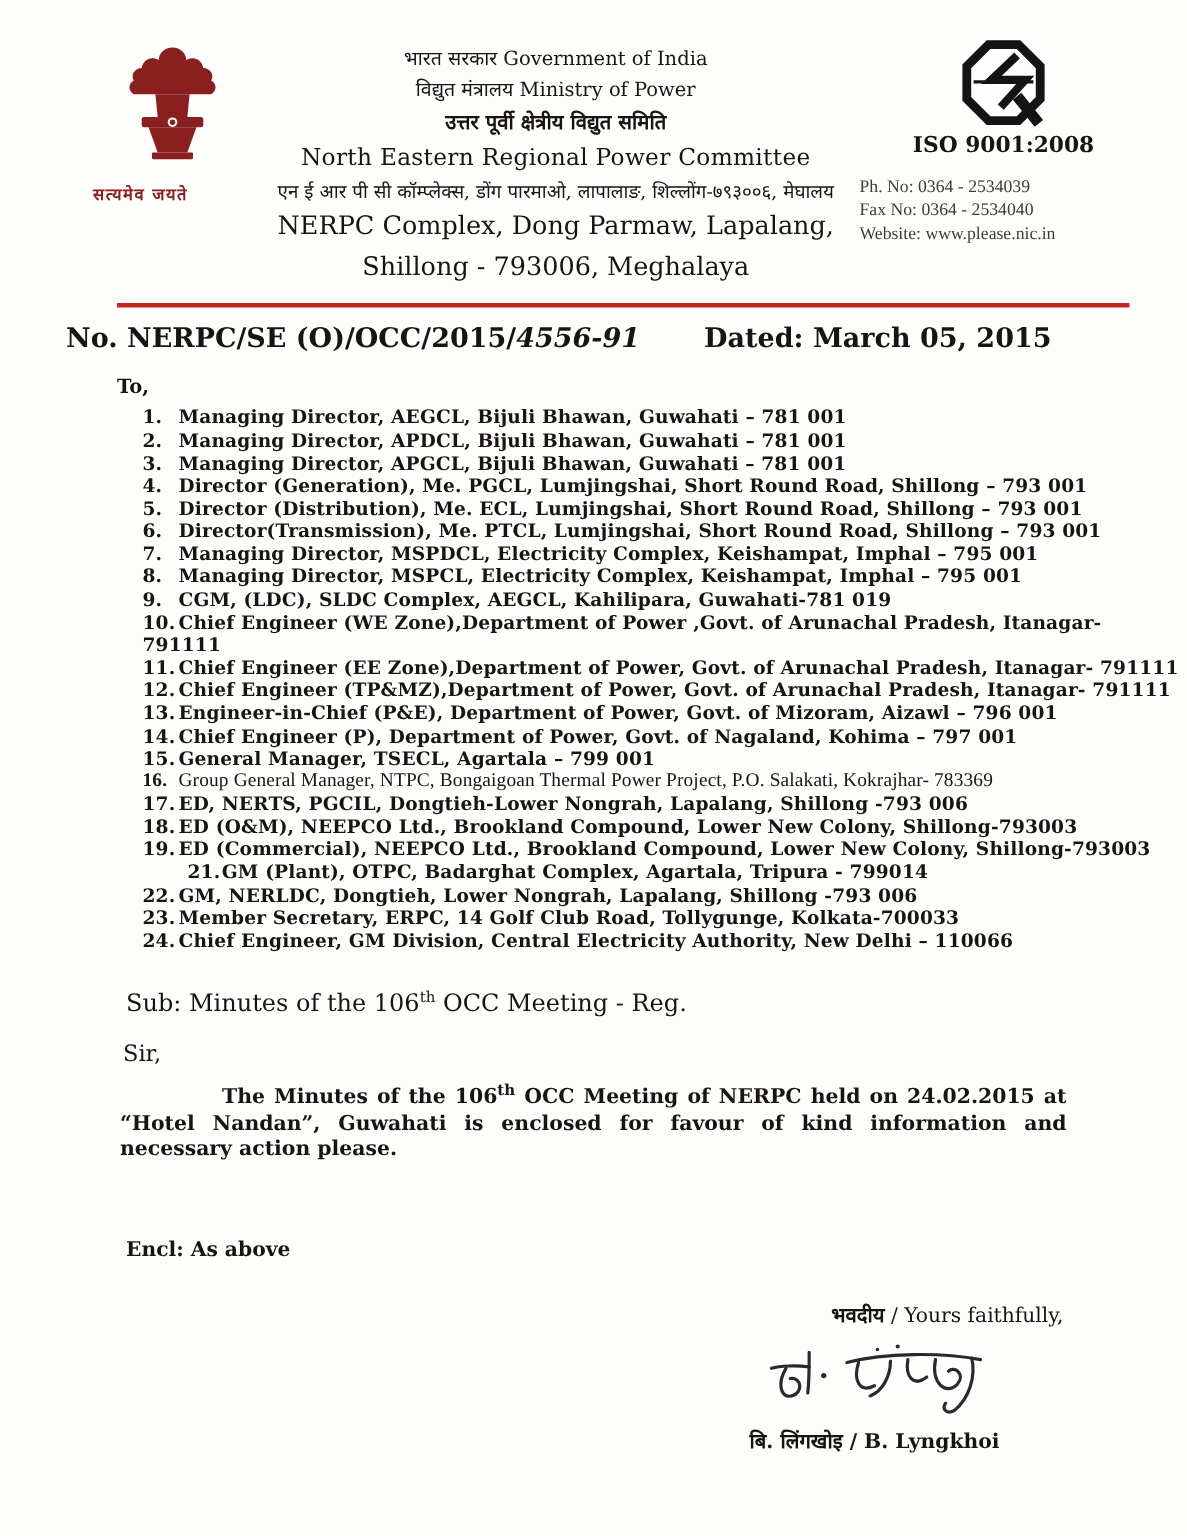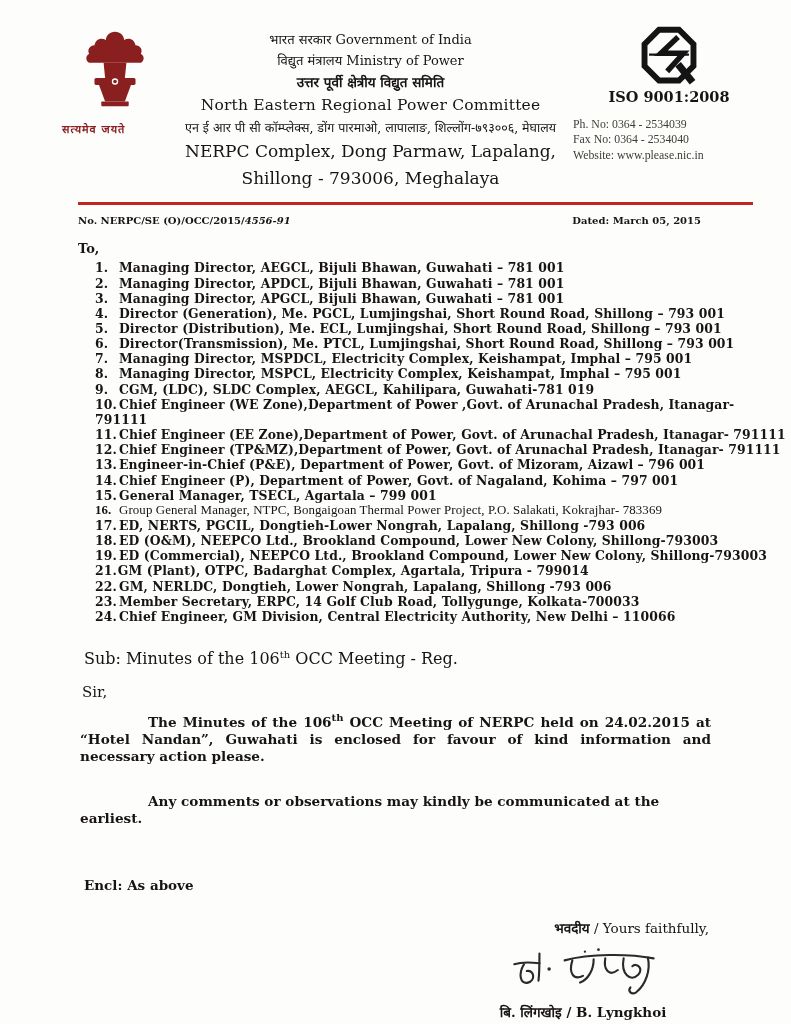--- a/index.html
+++ b/index.html
@@ -18,28 +18,28 @@
   .org-l3 { font-size:13.5px; font-weight:bold; }
   .org-l4 { font-size:15.5px; font-weight:normal; letter-spacing:0.2px; }
   .org-l5 { font-size:12.5px; }
   .org-l6 { font-size:17px; }
   .cert { width:192px; flex:none; padding-top:0; }
   .qmark-svg { width:58px; height:60px; display:block; margin:0 auto 2px; }
   .iso-label { text-align:center; font-weight:bold; font-size:14.5px; margin-top:2px; }
   .contact { margin-top:12px; font-family:"Liberation Serif", serif; font-size:11.8px; line-height:1.3; color:#3d3d35; }
   .redline { height:3px; background:#c32424; margin:10px 38px 0 78px; }
   
-  .refrow { display:flex; justify-content:space-between; margin:10px 90px 0 78px; font-weight:bold; font-size:10px; }
+  .refrow { display:flex; justify-content:space-between; margin:10px 90px 0 44px; font-weight:bold; font-size:18px; }
   .hand { font-style:italic; }
   
   .to { margin:15px 0 0 78px; font-weight:bold; font-size:13px; }
   .rcpts { list-style:none; margin:4px 0 0 95px; padding:0; font-size:12.4px; line-height:15.15px; font-weight:bold; letter-spacing:0.1px; }
   .rcpt .n { display:inline-block; width:24px; font-weight:bold; }
   .rcpt.plain { font-weight:normal; font-family:"Liberation Serif", serif; font-size:12.9px; }
-  .rcpt.tight .n { width:auto; margin-right:1px; }
+  .rcpt.tight .n { width:auto; margin-right:1px;margin-left:30px; }
   
   .subject { margin:25px 0 0 84px; font-size:16px; }
   .subject sup, .para sup { font-size:10px; }
   .sir { margin:15px 0 0 82px; font-size:15px; }
   .para { margin:8px 80px 0 80px; font-weight:bold; font-size:13.6px; line-height:17px; text-align:justify; text-indent:68px; }
   .p2 { margin-top:28px; text-align:left; }
   .encl { margin:50px 0 0 84px; font-weight:bold; font-size:13.5px; }
   
   .signoff { width:280px; margin:26px 68px 0 auto; text-align:center; }
   .vale { font-size:13.5px; text-align:right; padding-right:14px; }
@@ -129,21 +129,20 @@
     <li class="rcpt"><span class="n">23.</span><span class="t">Member Secretary, ERPC, 14 Golf Club Road, Tollygunge, Kolkata-700033</span></li>
     <li class="rcpt"><span class="n">24.</span><span class="t">Chief Engineer, GM Division, Central Electricity Authority, New Delhi – 110066</span></li>
   </ol>
 
   <div class="subject"><span>Sub: Minutes of the 106</span><sup>th</sup><span> OCC Meeting - Reg.</span></div>
 
   <div class="sir">Sir,</div>
 
   <p class="para p1"><span>The Minutes of the 106</span><sup>th</sup><span> OCC Meeting of NERPC held on 24.02.2015 at “Hotel Nandan”, Guwahati is enclosed for favour of kind information and necessary action please.</span></p>
 
-  <p class="para p2">Any comments or observations may kindly be communicated at the earliest.</p>
 
   <div class="encl">Encl: As above</div>
 
   <div class="signoff">
     <div class="vale"><span class="hi">भवदीय</span><span> / Yours faithfully,</span></div>
     <svg class="sig-svg" viewBox="0 0 170 62" aria-hidden="true">
       <g fill="none" stroke="#2a2a2a" stroke-width="2.2" stroke-linecap="round">
         <path d="M14 24 C20 22 32 22 40 23"></path>
         <path d="M24 24 C18 34 20 45 28 43 C36 41 35 30 27 31"></path>
         <path d="M40 13 C40 25 40 34 39 41"></path>

